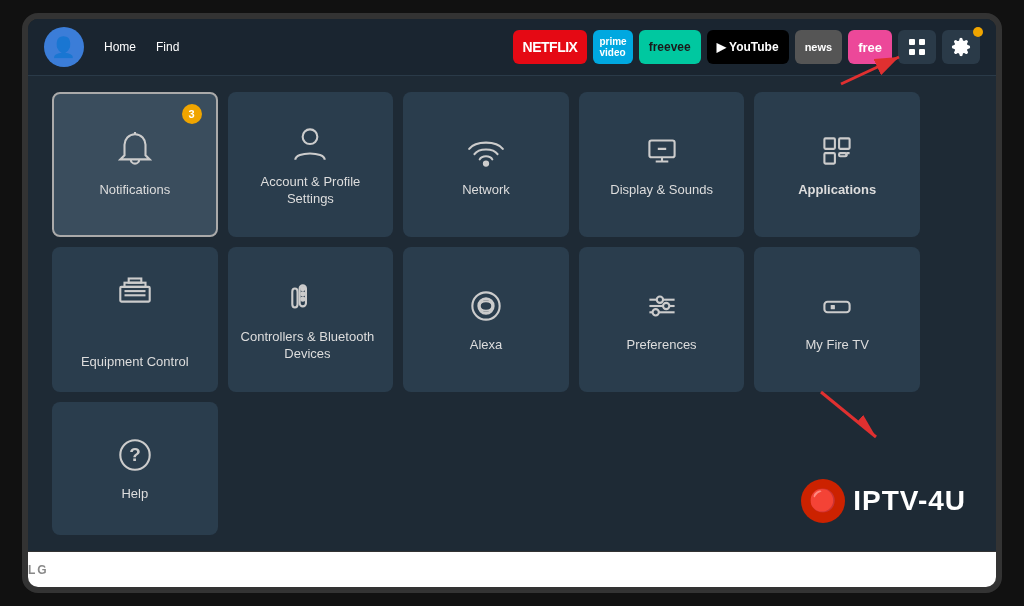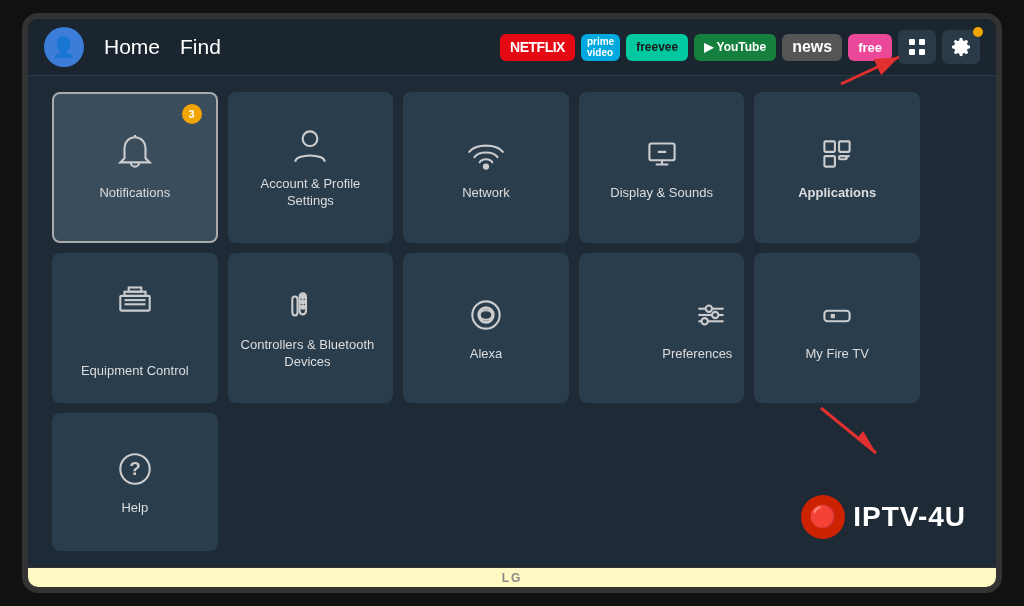--- a/index.html
+++ b/index.html
@@ -57,49 +57,49 @@
       background: #3b7dd8;
       display: flex;
       align-items: center;
       justify-content: center;
       color: white;
       font-size: 20px;
     }
 
     .nav-link {
       color: white;
-      font-size: 21px;
+      font-size: 12px;
       cursor: pointer;
       font-weight: 500;
     }
 
     .nav-apps {
       display: flex;
       align-items: center;
       gap: 6px;
       margin-left: auto;
     }
 
     .app-badge {
-      height: 27px;
+      height: 34px;
       border-radius: 6px;
       display: flex;
       align-items: center;
       justify-content: center;
       padding: 0 10px;
       font-size: 13px;
       font-weight: bold;
       cursor: pointer;
     }
 
     .netflix-badge { background: #e50914; color: white; font-size: 14px; font-weight: 900; letter-spacing: -0.5px; }
     .prime-badge { background: #00a8e0; color: white; font-size: 11px; }
     .freevee-badge { background: #00c8a0; color: #1a1a1a; font-size: 12px; }
-    .youtube-badge { background: #15803d; color: white; font-size: 12px; }
-    .news-badge { background: #555; color: white; font-size: 16px; }
+    .youtube-badge { background: #000000; color: white; font-size: 12px; }
+    .news-badge { background: #555; color: white; font-size: 11px; }
     .free-badge { background: #ec4899; color: white; font-size: 13px; font-weight: 900; }
 
     .nav-icon-btn {
       width: 38px;
       height: 34px;
       background: #2a3a48;
       border-radius: 6px;
       display: flex;
       align-items: center;
       justify-content: center;
@@ -191,25 +191,24 @@
     }
 
     
     .tile-svg {
       width: 42px;
       height: 42px;
     }
 
     
     .tv-bezel-bottom {
-      background: #fef9c3;
-      height: 20px;
-      display: flex;
-      align-items: center;
-      justify-content: center;
+      background: #ffffff;
+      height: 36px;
+      display: flex;
+      align-items: center;
       border-top: 1px solid #333;
     }
 
     .tv-brand {
       color: #888;
       font-size: 12px;
       letter-spacing: 2px;
       font-weight: bold;
     }
 
@@ -387,21 +386,21 @@
           <div class="tile-icon">
             <svg class="tile-svg" viewBox="0 0 40 40" fill="none" stroke="#ccc" stroke-width="2">
               <circle cx="20" cy="20" r="13"></circle>
               <path d="M14 20 C14 14 26 14 26 20 C26 26 14 26 14 20Z" fill="none"></path>
               <ellipse cx="20" cy="20" rx="7" ry="7" stroke-width="2.5"></ellipse>
             </svg>
           </div>
           <div class="tile-label">Alexa</div>
         </div>
 
-        <div class="tile" style="max-width:18%;align-items:flex-end;">
+        <div class="tile" style="max-width:18%;">
           <div class="tile-icon">
             <svg class="tile-svg" viewBox="0 0 40 40" fill="none" stroke="#ccc" stroke-width="2">
               <line x1="8" y1="14" x2="32" y2="14"></line>
               <line x1="8" y1="20" x2="32" y2="20"></line>
               <line x1="8" y1="26" x2="32" y2="26"></line>
               <circle cx="18" cy="14" r="3" fill="#2a3d4d" stroke="#ccc"></circle>
               <circle cx="24" cy="20" r="3" fill="#2a3d4d" stroke="#ccc"></circle>
               <circle cx="14" cy="26" r="3" fill="#2a3d4d" stroke="#ccc"></circle>
             </svg>
           </div>

